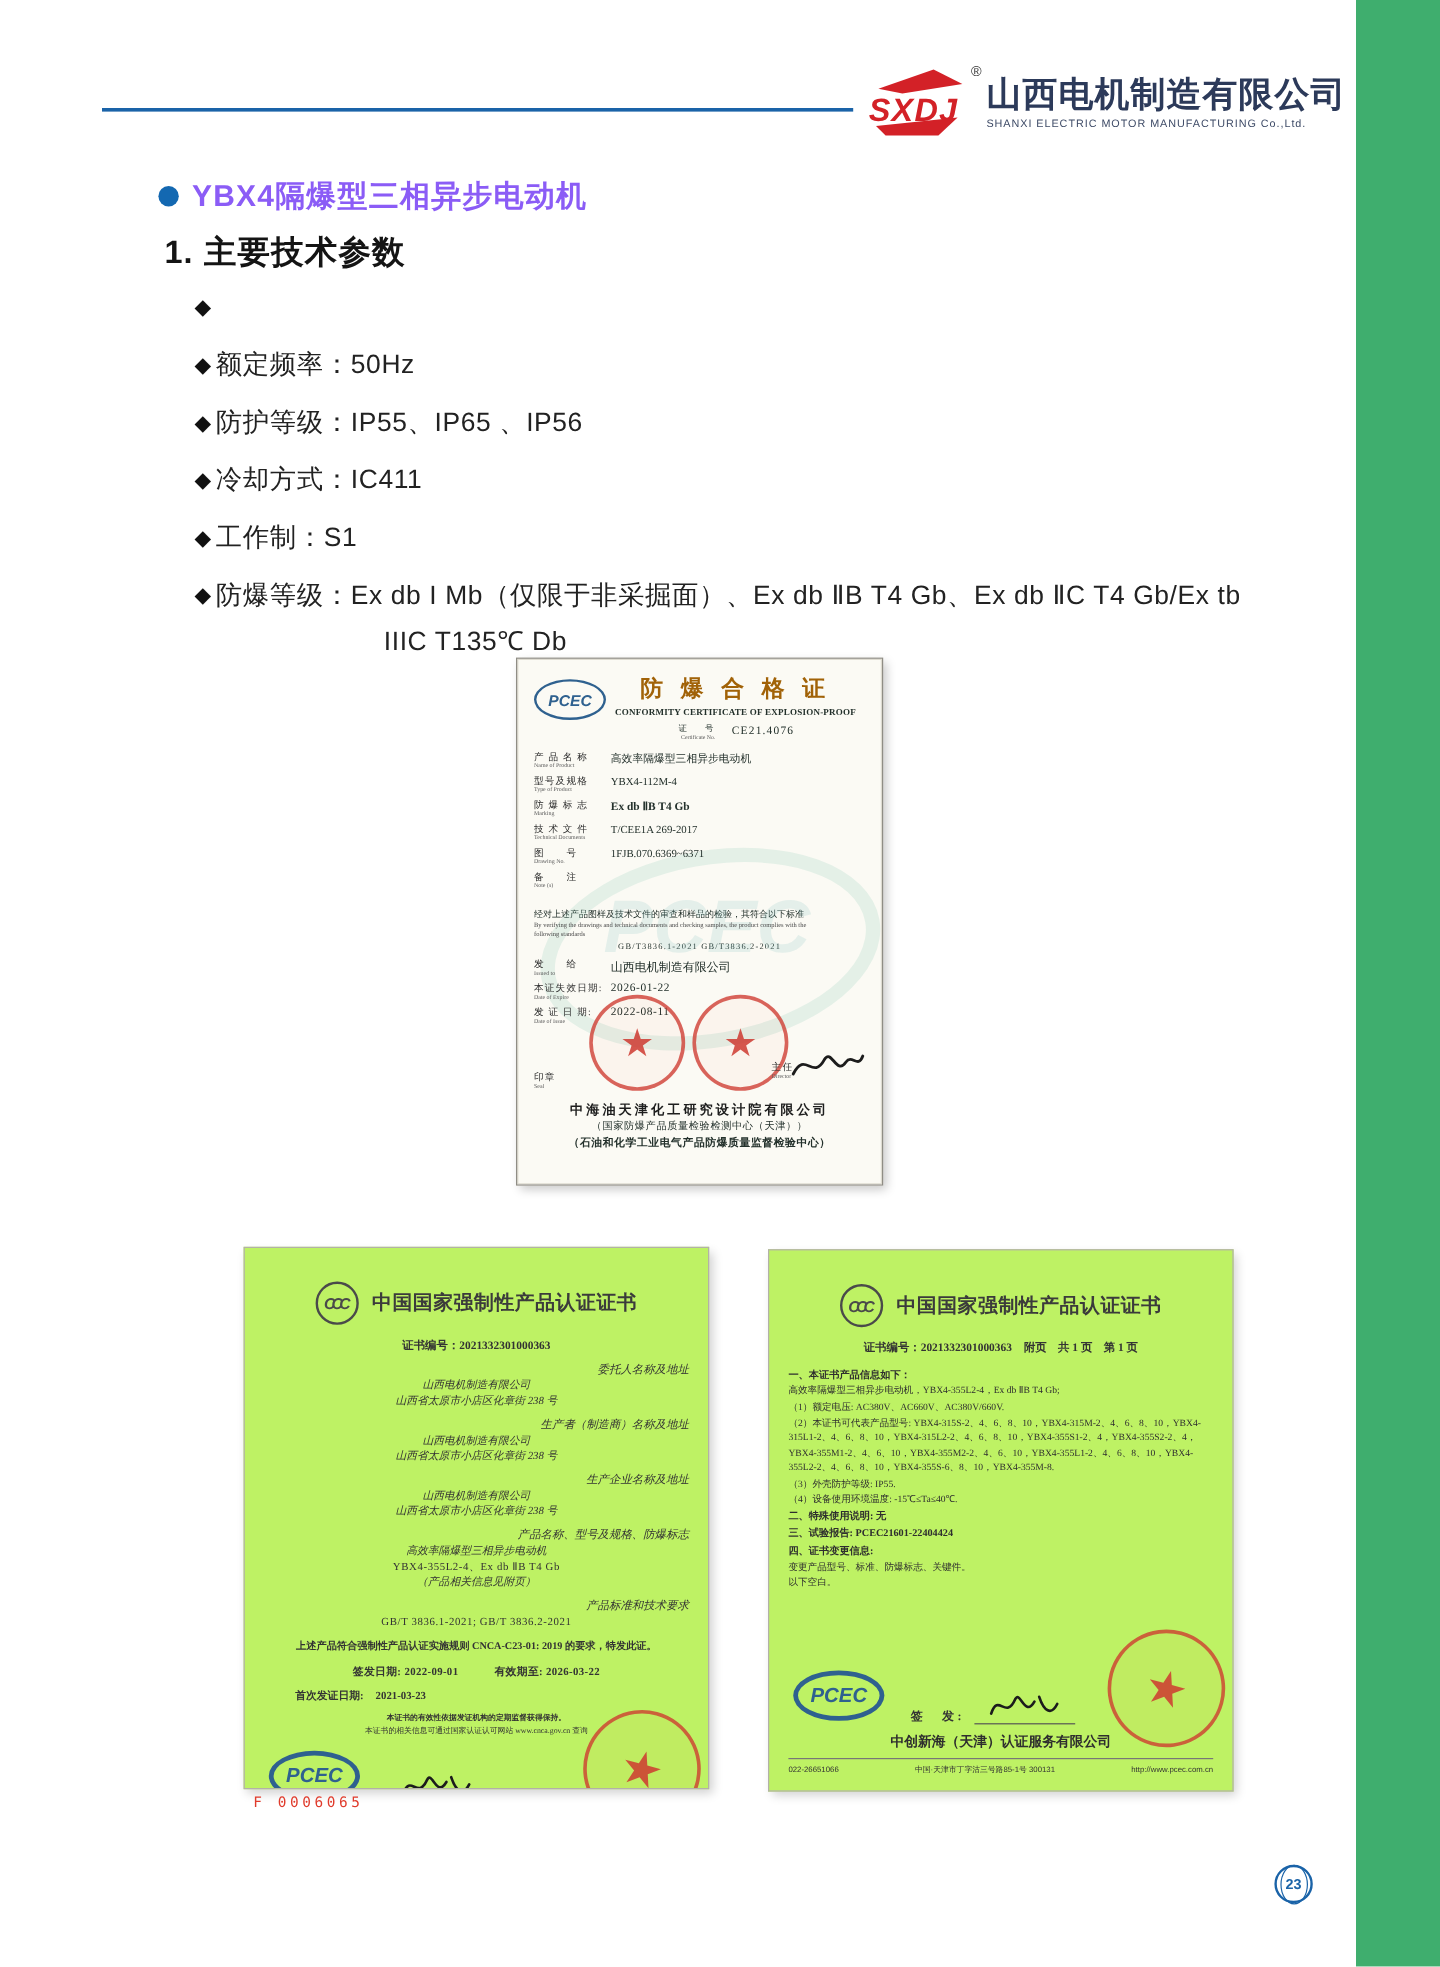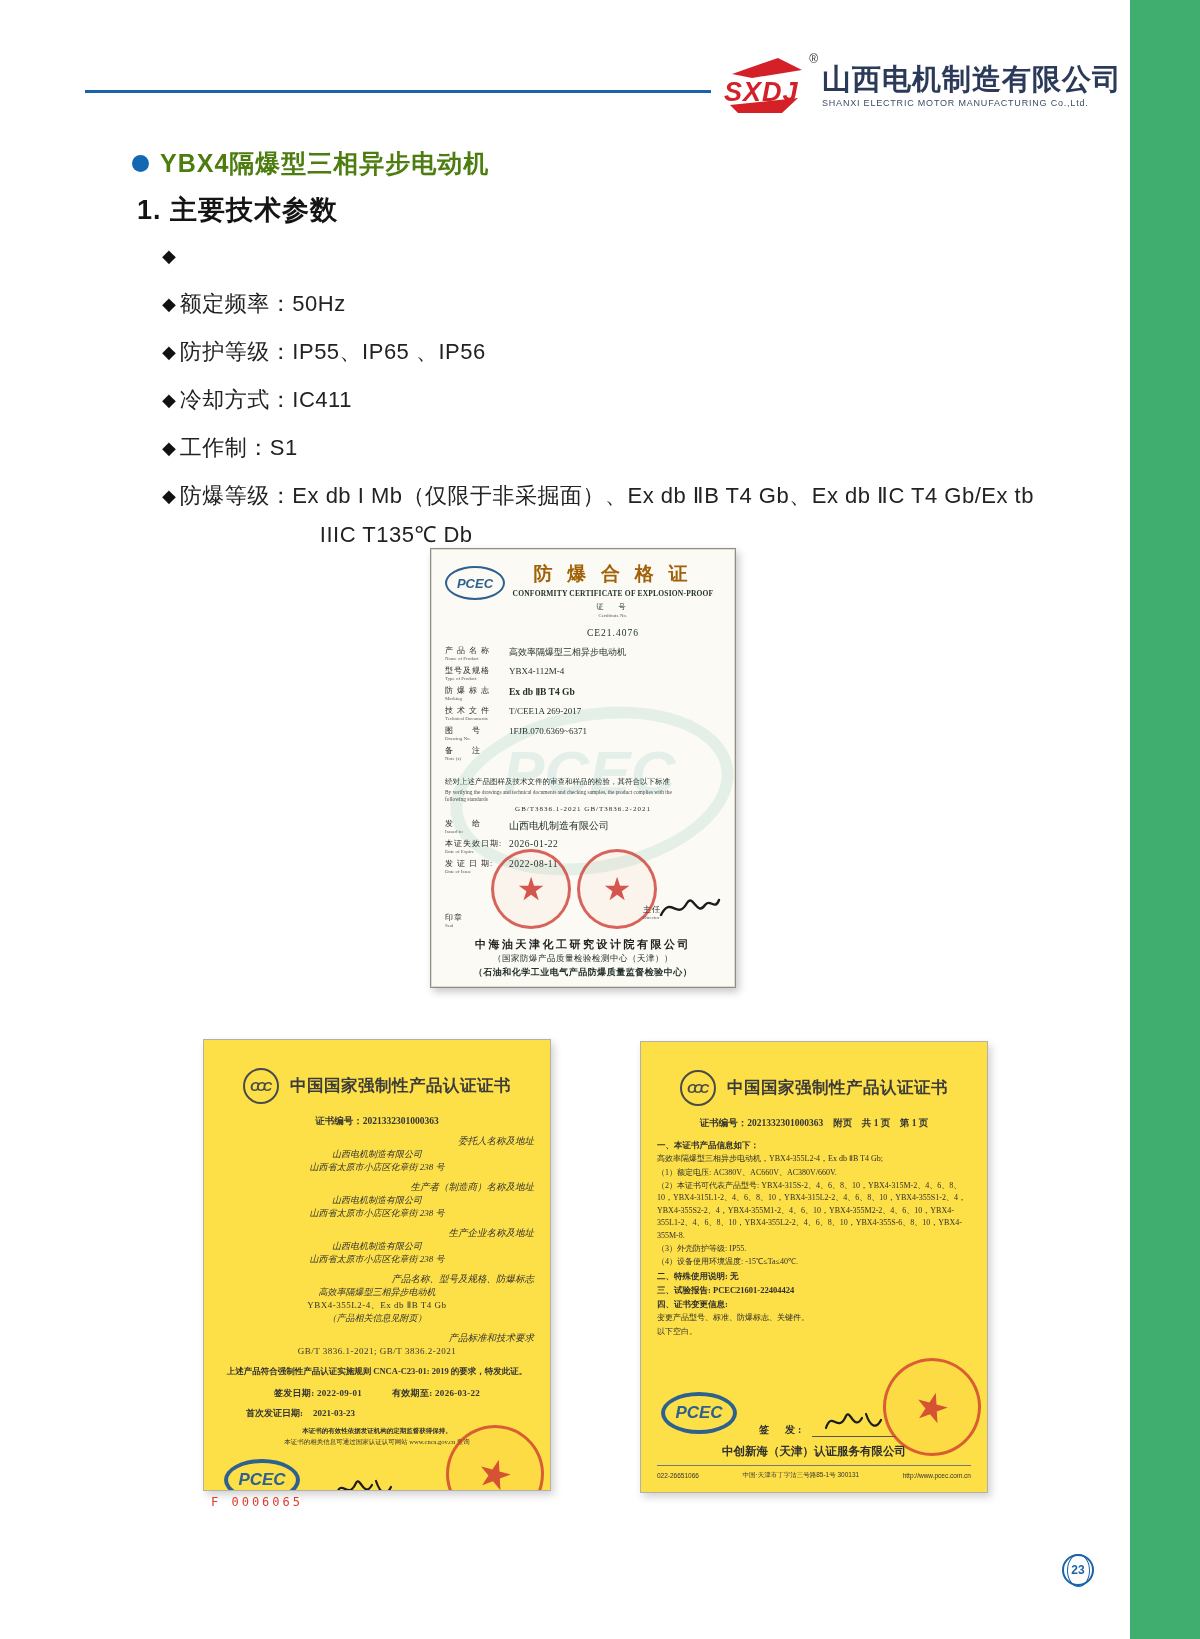--- a/index.html
+++ b/index.html
@@ -13,21 +13,21 @@
   .hline-right{left:1042px;width:76px;}
   .logo-block{position:absolute;left:716px;top:56px;display:flex;align-items:center;gap:10px;background:#fff;padding:0 6px;}
   .sxdj-logo{position:relative;width:90px;height:60px;flex:none;}
   .reg-mark{position:absolute;top:-4px;right:-6px;font-size:12px;color:#333;}
   .company-cn{font-size:29px;font-weight:bold;color:#2c3a5a;letter-spacing:1px;line-height:1.05;}
   .company-en{font-size:9px;color:#3d4a66;letter-spacing:0.8px;margin-top:3px;}
 
   
   .bullet-title{position:absolute;left:132px;top:147px;display:flex;align-items:center;gap:11px;}
   .bullet-dot{width:17px;height:17px;border-radius:50%;background:#1368b1;flex:none;}
-  .bullet-text{font-size:25px;font-weight:bold;color:#4d7c0f;letter-spacing:1px;}
+  .bullet-text{font-size:25px;font-weight:bold;color:#8b5cf6;letter-spacing:1px;}
   .section-heading{position:absolute;left:137px;top:192px;font-size:27px;font-weight:bold;color:#141414;letter-spacing:1px;}
   .specs{position:absolute;left:162px;top:241px;width:930px;}
   .spec{display:flex;align-items:flex-start;font-size:22px;color:#222;margin-bottom:18px;}
   .spec-diamond{font-size:18px;line-height:30px;margin-right:4px;color:#111;flex:none;}
   .spec-text{line-height:30px;letter-spacing:0.5px;}
   .spec-line2{line-height:30px;margin-top:9px;padding-left:140px;}
 
   
   .ex-cert{position:absolute;left:430px;top:548px;width:306px;height:440px;background:#fbfaf4;
            border:1px solid #8f8d85;box-shadow:3px 4px 8px rgba(0,0,0,0.22), 0 0 0 1px #dedbd0 inset;
@@ -35,21 +35,21 @@
   .ex-watermark{position:absolute;left:18px;top:160px;width:262px;height:140px;border:12px solid rgba(110,190,170,0.16);
                 border-radius:50%;transform:rotate(-10deg);pointer-events:none;}
   .ex-watermark-text{position:absolute;left:72px;top:188px;font:italic bold 62px "Liberation Sans",sans-serif;
                      color:rgba(110,185,185,0.16);pointer-events:none;}
   .ex-head{display:flex;position:relative;}
   .pcec-oval{width:56px;height:30px;border:2.5px solid #2f618f;border-radius:50%;display:flex;align-items:center;
              justify-content:center;color:#2f618f;font:italic bold 13px "Liberation Sans",sans-serif;flex:none;margin-top:5px;}
   .ex-titles{flex:1;text-align:center;}
   .ex-title{font-size:19px;font-weight:bold;letter-spacing:5px;color:#a16207;}
   .ex-sub{font-size:7.5px;font-weight:bold;margin-top:2px;letter-spacing:0.2px;}
-  .ex-no{margin-top:4px;display:flex;justify-content:center;gap:10px;align-items:center;flex-direction:column;}
+  .ex-no{margin-top:4px;display:flex;justify-content:center;gap:10px;align-items:center;}
   .ex-no-cn{font-size:7px;letter-spacing:4px;display:block;}
   .ex-no-en{font-size:6px;color:#555;display:block;transform:scale(0.8);transform-origin:center;}
   .ex-no-value{font-size:9.5px;letter-spacing:1px;}
   .ex-fields{margin-top:7px;position:relative;}
   .ex-row{display:flex;margin-bottom:3px;}
   .ex-label{width:64px;flex:none;}
   .exl-cn{font-size:8px;letter-spacing:1px;color:#2b2b2b;}
   .exl-en{font-size:6px;color:#5a5a5a;transform:scale(0.82);transform-origin:left top;white-space:nowrap;}
   .ex-value{font-size:9px;padding-top:1px;}
   .ex-value.bold{font-weight:bold;font-size:9.5px;}
@@ -68,21 +68,21 @@
   .stamp-a{width:74px;height:74px;left:46px;top:-30px;}
   .stamp-b{width:74px;height:74px;left:132px;top:-30px;}
   .stamp-a .star,.stamp-b .star{font-size:32px;}
   .ex-director{position:absolute;right:58px;bottom:16px;text-align:left;}
   .sig-director{position:absolute;right:0;bottom:12px;width:64px;height:34px;}
   .ex-org1{font-size:11px;font-weight:bold;letter-spacing:2.5px;text-align:center;color:#1e1e1e;}
   .ex-org2{font-size:8.5px;letter-spacing:0.5px;text-align:center;margin-top:1px;}
   .ex-org3{font-size:9px;font-weight:bold;text-align:center;margin-top:1px;letter-spacing:0.5px;}
 
   
-  .ccc-cert{position:absolute;width:348px;height:452px;background:#fde047;border:1px solid #b3b1a8;
+  .ccc-cert{position:absolute;width:388px;height:452px;background:#bef264;border:1px solid #b3b1a8;
             box-shadow:3px 4px 8px rgba(0,0,0,0.18);box-sizing:border-box;padding:12px 16px;
             font-family:"Liberation Serif",serif;color:#333;overflow:hidden;display:flex;flex-direction:column;}
   .ccc-left{left:203px;top:1039px;}
   .ccc-right{left:640px;top:1041px;}
   .ccc-head{display:flex;align-items:center;justify-content:center;gap:11px;margin-top:16px;}
   .ccc-circle{width:36px;height:36px;border:2px solid #4a4a4a;border-radius:50%;display:flex;align-items:center;
               justify-content:center;flex:none;box-sizing:border-box;}
   .ccc-circle span{font:italic bold 13px "Liberation Sans",sans-serif;letter-spacing:-3px;color:#4a4a4a;padding-right:3px;}
   .ccc-title{font-size:16.5px;font-weight:bold;color:#3b3b3b;font-family:"Liberation Sans",sans-serif;letter-spacing:0.5px;}
   .ccc-no{text-align:center;font-size:9.5px;font-weight:bold;margin-top:11px;}

